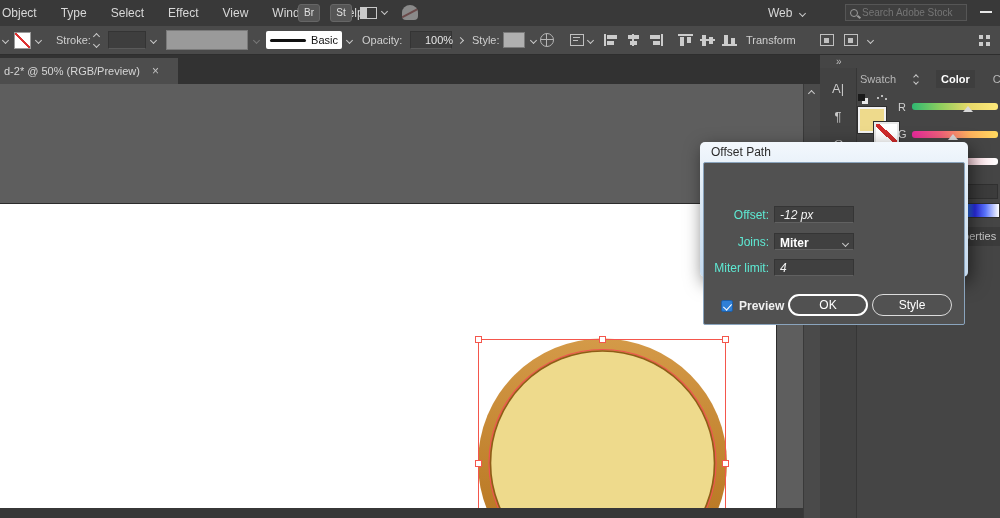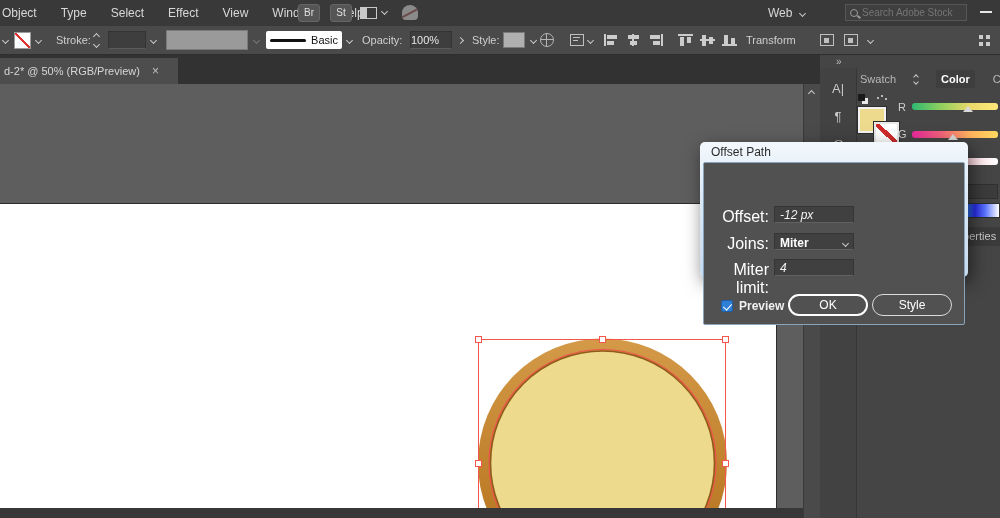--- a/index.html
+++ b/index.html
@@ -25,21 +25,21 @@
   
   .controlbar { position:absolute; left:0; top:26px; width:1000px; height:29px; background:#4a4a4a; border-bottom:1px solid #2e2e2e; color:#cfcfcf; font-size:11px; }
   .cb { position:absolute; top:0; height:28px; display:flex; align-items:center; }
   .chv { display:inline-block; width:5px; height:5px; border-right:1.4px solid #c9c9c9; border-bottom:1.4px solid #c9c9c9; }
   .chv.down { transform:rotate(45deg); }
   .chv.up { transform:rotate(-135deg); }
   .chv.right { transform:rotate(-45deg); }
   .chv.dim { border-color:#777; }
   .swatch-none { width:17px; height:17px; border:1px solid #9a9a9a; background:linear-gradient(to top right,#fff 45%,#d33 45%,#d33 55%,#fff 55%); }
   .stepper { display:flex; flex-direction:column; gap:3px; }
-  .darkbox { background:#3e3e3e; border:1px solid #343434; border-bottom-color:#5a5a5a; height:18px; display:flex; align-items:center; padding:0 0; color:#e6e6e6; }
+  .darkbox { background:#3e3e3e; border:1px solid #343434; border-bottom-color:#5a5a5a; height:18px; display:flex; align-items:center; padding:0 14px; color:#e6e6e6; }
   .graybox { width:82px; height:20px; background:#9a9a9a; border:1px solid #7a7a7a; }
   .brushbox { width:76px; height:18px; background:#fff; border-radius:2px; display:flex; align-items:center; padding:0 4px; gap:5px; }
   .brushline { width:38px; height:3px; background:#111; border-radius:2px; }
   .brushname { color:#111; font-size:11px; }
   .ico-globe { width:14px; height:14px; border:1.4px solid #b5b5b5; border-radius:50%; background:linear-gradient(#b5b5b5,#b5b5b5) 50% 0/1.4px 100% no-repeat,linear-gradient(#b5b5b5,#b5b5b5) 0 50%/100% 1.4px no-repeat; }
   .ico-docsetup { width:14px; height:12px; border:1.2px solid #c0c0c0; background:linear-gradient(#c0c0c0,#c0c0c0) 2px 2px/7px 1.2px no-repeat,linear-gradient(#c0c0c0,#c0c0c0) 2px 5px/5px 1.2px no-repeat; }
   .alico { width:15px; height:12px; background-repeat:no-repeat; }
   .ico-hl { background-image:linear-gradient(#ccc,#ccc),linear-gradient(#ccc,#ccc),linear-gradient(#ccc,#ccc); background-position:0 0,3px 1px,3px 7px; background-size:2px 12px,10px 4px,7px 4px; }
   .ico-hc { background-image:linear-gradient(#ccc,#ccc),linear-gradient(#ccc,#ccc),linear-gradient(#ccc,#ccc); background-position:6px 0,2px 1px,4px 7px; background-size:2px 12px,11px 4px,7px 4px; }
   .ico-hr { background-image:linear-gradient(#ccc,#ccc),linear-gradient(#ccc,#ccc),linear-gradient(#ccc,#ccc); background-position:13px 0,2px 1px,5px 7px; background-size:2px 12px,10px 4px,7px 4px; }
@@ -91,21 +91,21 @@
   .slider-handle { position:absolute; width:0; height:0; border-left:5px solid transparent; border-right:5px solid transparent; border-bottom:6px solid #d9d9d9; }
   .hexlabel { position:absolute; color:#cfcfcf; font-size:11px; }
   .hexbox { position:absolute; left:110px; top:129px; width:68px; height:15px; background:#3c3c3c; border:1px solid #303030; }
   .spectrum { position:absolute; left:92px; top:148px; width:88px; height:15px; background:linear-gradient(90deg,#e82a2a 0%,#e8d22a 18%,#2ae84e 36%,#2ad7e8 52%,#2a2ae8 72%,#5b76ff 84%,#ffffff 100%); border:1px solid #2e2e2e; }
   .propstab { position:absolute; left:120px; top:172px; width:70px; height:19px; background:#3b3b3b; border-radius:3px 3px 0 0; color:#c9c9c9; font-size:11px; line-height:19px; padding-left:6px; white-space:nowrap; }
 
   
   .dialog { position:absolute; left:700px; top:142px; width:268px; height:135px; background:linear-gradient(180deg,#f3f8fd 0%,#dcE9f5 40%,#c6daee 100%); border-radius:5px; box-shadow:3px 6px 18px rgba(0,0,0,.55); padding:0 3px 3px; z-index:50; }
   .dlg-title { height:20px; line-height:20px; font-size:12px; color:#2b2b2b; padding-left:8px; }
   .dlg-body { position:relative; height:163px; background:#515151; border-radius:2px; border:1px solid #8aa4bd; }
-  .dlg-label { position:absolute; left:0; width:65px; text-align:right; color:#ffffff; font-size:16px; }
+  .dlg-label { position:absolute; left:0; width:65px; text-align:right; color:#5eead4; font-size:12px; }
   .dlg-input { position:absolute; left:70px; width:80px; height:17px; background:#404040; border:1px solid #353535; border-bottom-color:#616161; color:#f2f2f2; font-size:12px; padding:0 5px; font-family:"Liberation Sans",sans-serif;font-style:italic; }
   .dlg-select { position:absolute; left:70px; width:80px; height:17px; background:#404040; border:1px solid #353535; border-bottom-color:#616161; color:#fff; font-weight:700; font-size:12px; padding:3px 5px 0; display:flex; align-items:center; justify-content:space-between; }
   .checkbox { position:absolute; left:17px; top:137px; width:12px; height:12px; background:#2e7fd6; border:1px solid #1d5ea6; border-radius:2px; }
   .checkbox::after { content:""; position:absolute; left:3px; top:1px; width:4px; height:7px; border-right:1.8px solid #fff; border-bottom:1.8px solid #fff; transform:rotate(42deg); }
   .chk-label { position:absolute; left:35px; top:136px; color:#f0f0f0; font-size:12px; font-weight:700; }
   .btn { position:absolute; top:131px; width:80px; height:22px; border-radius:12px; background:transparent; color:#fff; font-size:12px; font-family:"Liberation Sans",sans-serif; }
   .btn-ok { left:84px; border:2px solid #fff; font-weight:400; }
   .btn-cancel { left:168px; border:1px solid #dcdcdc; }
 </style>
 </head>

